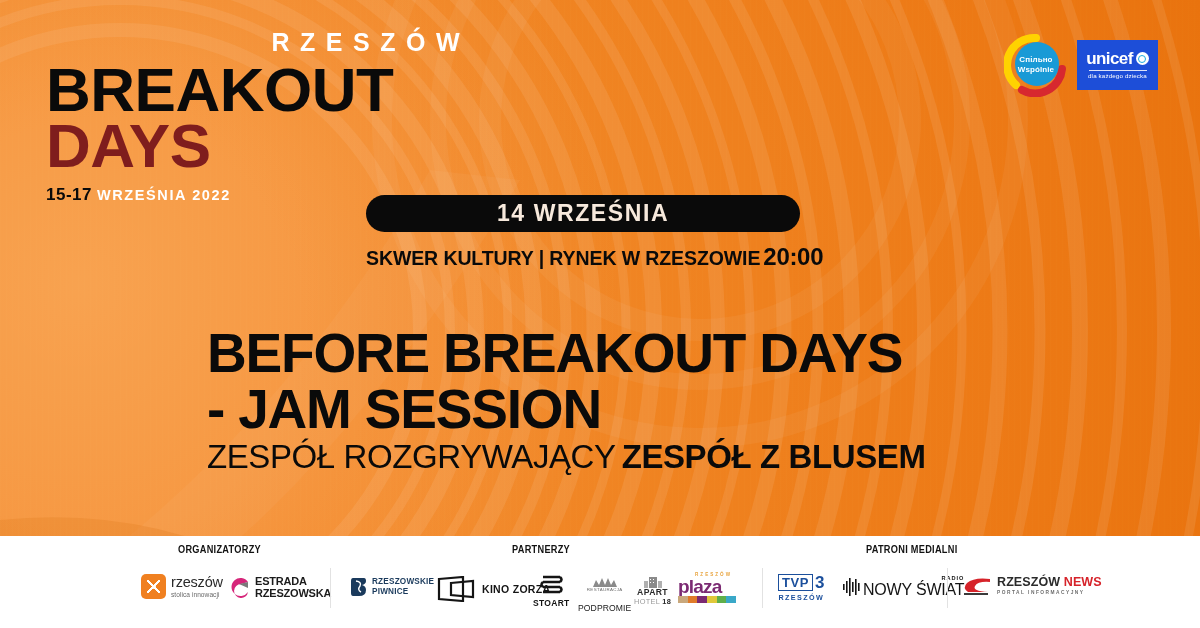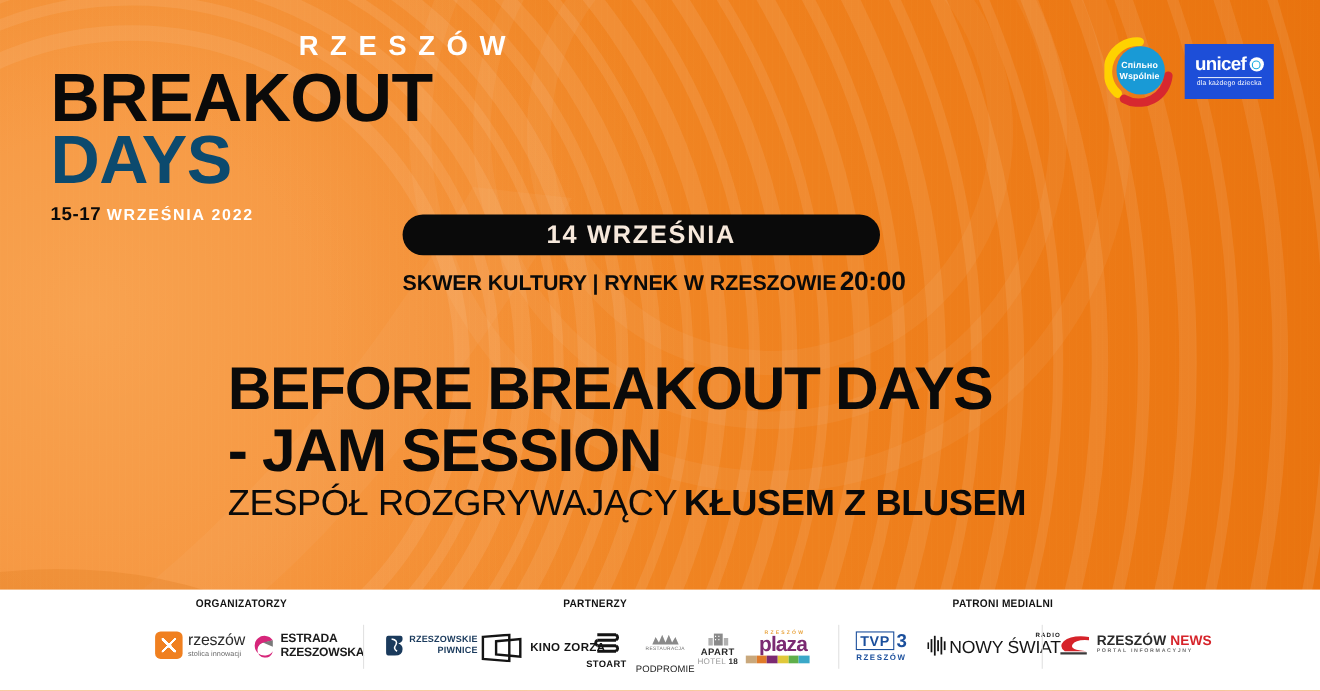--- a/index.html
+++ b/index.html
@@ -35,21 +35,21 @@
   .logo-block{position:absolute;left:46px;top:30px;width:430px;}
   .logo-rzeszow{
     font-size:25px;font-weight:700;letter-spacing:10.5px;color:#fff;
     text-align:right;padding-right:6px;line-height:1;margin-bottom:6px;
   }
   .logo-breakout{
     font-size:62px;font-weight:800;letter-spacing:-0.5px;color:#0A0A0A;
     line-height:0.92;text-transform:uppercase;
   }
   .logo-days{
-    font-size:62px;font-weight:800;letter-spacing:-0.5px;color:#0c4a6e;
+    font-size:62px;font-weight:800;letter-spacing:-0.5px;color:#7f1d1d;
     line-height:0.96;text-transform:uppercase;margin-top:-2px;
   }
   .logo-dates{margin-top:10px;font-size:17px;line-height:1;white-space:nowrap;}
   .logo-dates .d1{font-weight:800;color:#0A0A0A;letter-spacing:0.5px;}
   .logo-dates .d2{font-weight:700;color:#ffffff;letter-spacing:1.6px;font-size:14.5px;margin-left:5px;}
 
   
   .sponsors{position:absolute;right:42px;top:33px;display:flex;align-items:center;gap:9px;}
   .spilno{position:relative;width:64px;height:64px;}
   .spilno svg{display:block;}
@@ -276,21 +276,21 @@
   </div>
   <div class="venue">
     <span>SKWER KULTURY | RYNEK W RZESZOWIE</span><span class="time">20:00</span>
   </div>
 
   <div class="title">
     <span class="l1">BEFORE BREAKOUT DAYS</span>
     <span class="l2">- JAM SESSION</span>
   </div>
   <div class="band">
-    <span class="light">ZESPÓŁ ROZGRYWAJĄCY</span><span class="strong">KŁUSEM Z BLUSEM</span>
+    <span class="light">ZESPÓŁ ROZGRYWAJĄCY</span><span class="strong">ZESPÓŁ Z BLUSEM</span>
   </div>
 
   <div class="footer">
     <div class="footer-heads">
       <div class="fh a">ORGANIZATORZY</div>
       <div class="fh b">PARTNERZY</div>
       <div class="fh c">PATRONI MEDIALNI</div>
     </div>
 
     <div class="logos">
@@ -318,21 +318,21 @@
 
       <div class="divider" style="left:330px;"></div>
 
       <div class="lg" style="left:350px;top:14px;">
         <span class="pw-mark">
           <svg width="17" height="22" viewBox="0 0 17 22" xmlns="http://www.w3.org/2000/svg">
             <path d="M3 2 H14 Q16 2 16 5 Q16 8 12 9 Q16 10 16 14 Q16 20 9 20 H3 Q1 20 1 17 V5 Q1 2 3 2 Z" fill="#1A3A5C"></path>
             <path d="M6 5 Q12 6 10 10 Q7 14 11 16" fill="none" stroke="#fff" stroke-width="1.4"></path>
           </svg>
         </span>
-        <span style="display:flex;flex-direction:column;align-items:flex-end;">
+        <span style="display:flex;flex-direction:column;">
           <span class="pw-t">RZESZOWSKIE</span>
           <span class="pw-t">PIWNICE</span>
         </span>
       </div>
 
       <div class="lg" style="left:437px;top:14px;">
         <span class="kz-mark">
           <svg width="40" height="26" viewBox="0 0 40 26" xmlns="http://www.w3.org/2000/svg">
             <path d="M2 3 L26 1 L26 25 L2 23 Z" fill="none" stroke="#141414" stroke-width="2.2"></path>
             <path d="M14 7 L36 5 L36 21 L14 19 Z" fill="none" stroke="#141414" stroke-width="2.2"></path>
@@ -373,21 +373,21 @@
         <span class="ap-t1">APART</span>
         <span class="ap-t2">
           <span>HOTEL</span>
           <b>18</b>
         </span>
       </div>
 
       <div class="lg" style="left:678px;top:11px;">
         <span class="pl-wrap">
           <span class="pl-top" style="display:block;">RZESZÓW</span>
-          <span class="pl-word" style="display:block;margin-left:12px;">plaza</span>
+          <span class="pl-word" style="display:block;">plaza</span>
           <span class="pl-bar">
             <i style="background:#C9A87C;"></i>
               <i style="background:#E07B2A;"></i>
               <i style="background:#7B2A72;"></i>
               <i style="background:#E0C83A;"></i>
               <i style="background:#5FAF4A;"></i>
               <i style="background:#3AA8C8;"></i>
           </span>
         </span>
       </div>

